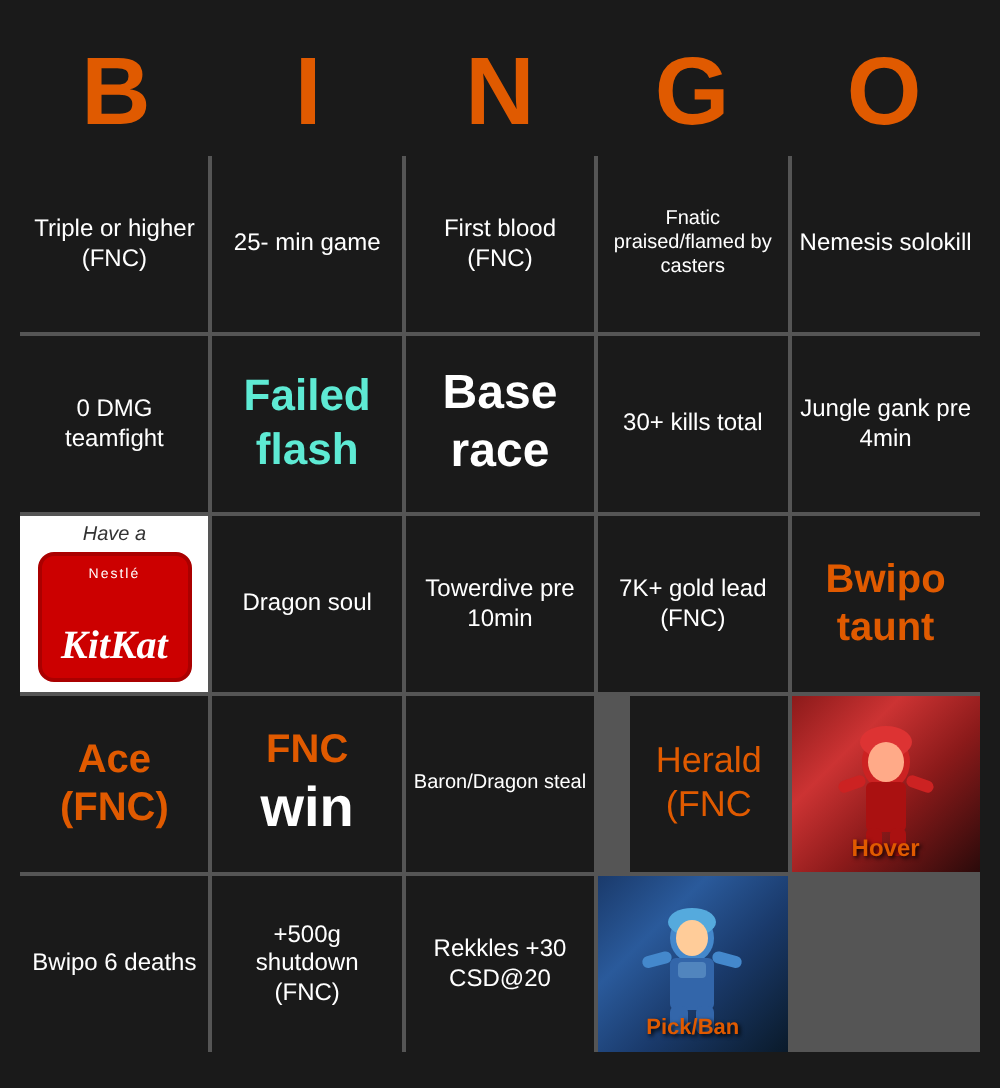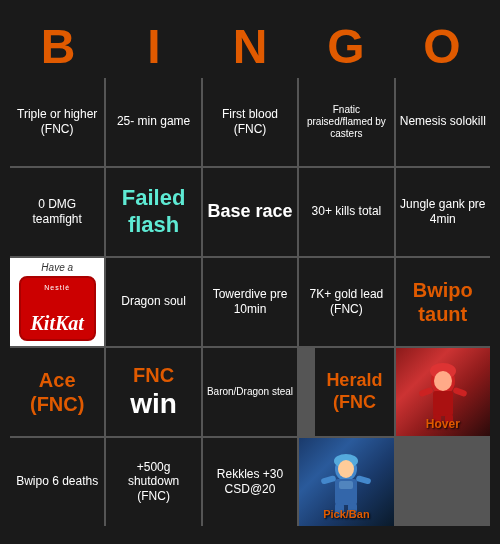--- a/index.html
+++ b/index.html
@@ -164,21 +164,21 @@
     <div class="cell">
       <span>Nemesis solokill</span>
     </div>
 
     <div class="cell">
       <span>0 DMG teamfight</span>
     </div>
     <div class="cell" style="font-size:22px; font-weight:bold; color:#5eead4;">
       <span>Failed flash</span>
     </div>
-    <div class="cell" style="font-size:18px; font-weight:bold; color:white;">
+    <div class="cell" style="font-size:24px; font-weight:bold; color:white;">
       <span>Base race</span>
     </div>
     <div class="cell">
       <span>30+ kills total</span>
     </div>
 
     <div class="cell">
       <span>Jungle gank pre 4min</span>
     </div>
     <div class="cell free-space">
@@ -208,21 +208,21 @@
     </div>
     <div class="cell">
       <div class="fnc-win-cell">
         <div class="fnc">FNC</div>
         <div class="win">win</div>
       </div>
     </div>
     <div class="cell" style="font-size:10px;">
       <span>Baron/Dragon steal</span>
     </div>
-    <div class="cell" style="font-size:18px; font-weight:bold; color:#e05a00;margin-left:16px;">
+    <div class="cell" style="font-size:18px; font-weight:normal; color:#e05a00;margin-left:16px;">
       <span>Herald (FNC</span>
     </div>
 
     <div class="cell has-image">
       <div class="char-image char-hover">
 
         <svg width="60" height="70" viewBox="0 0 60 70" style="position:absolute; bottom:5px; left:50%; transform:translateX(-50%);">
 
           <ellipse cx="30" cy="20" rx="12" ry="14" fill="#cc2222"></ellipse>
           <rect x="20" y="30" width="20" height="25" rx="3" fill="#aa1111"></rect>

